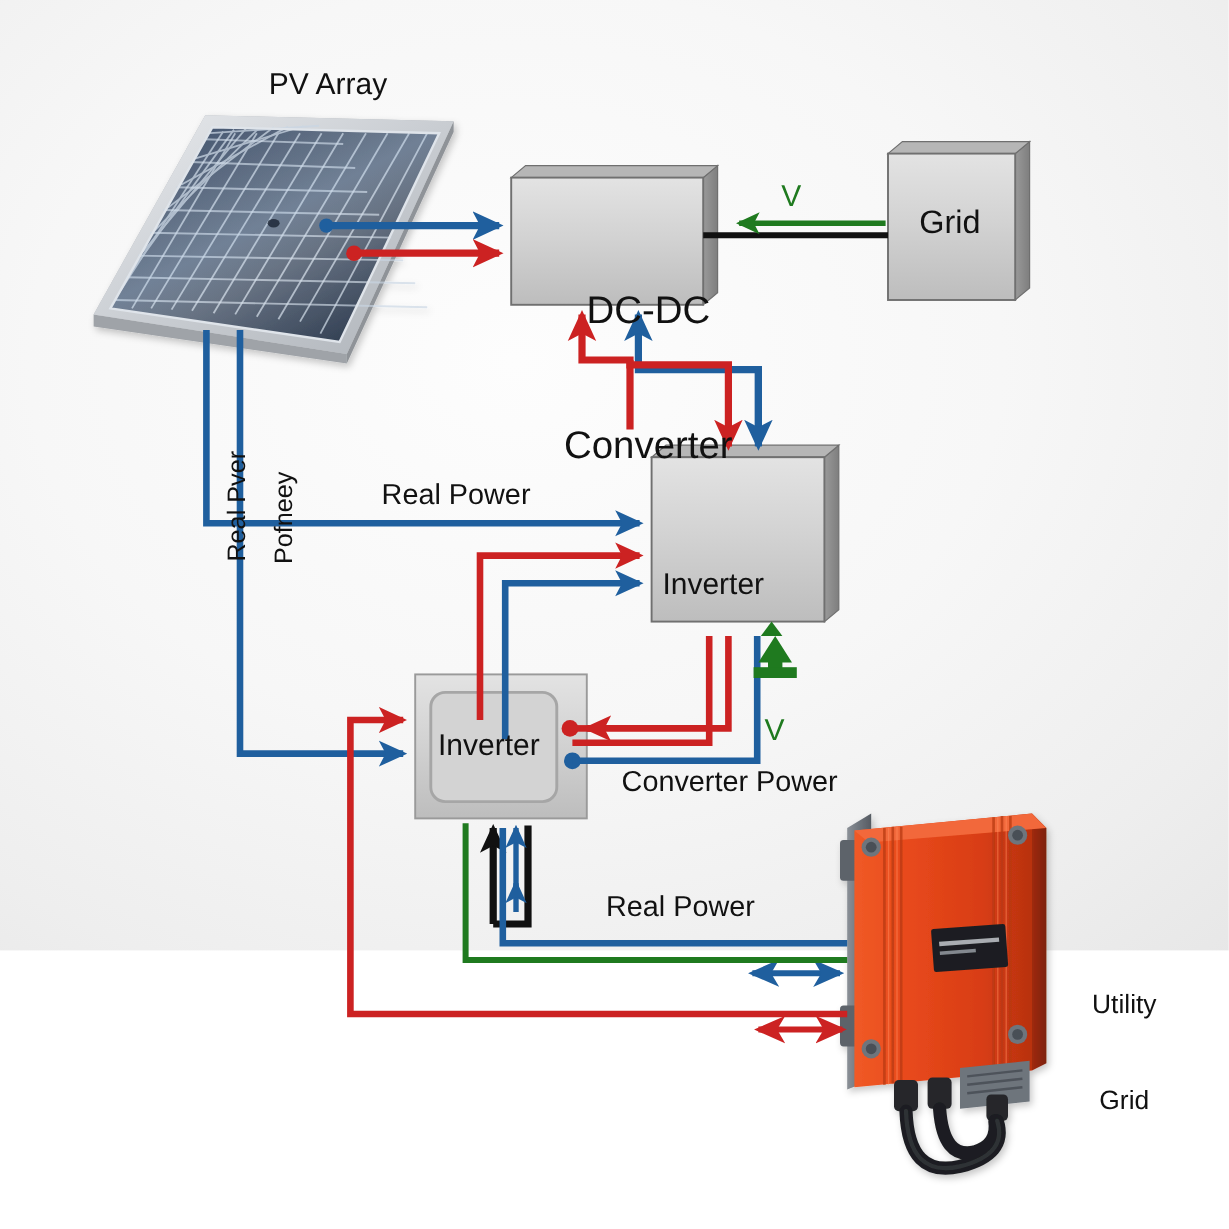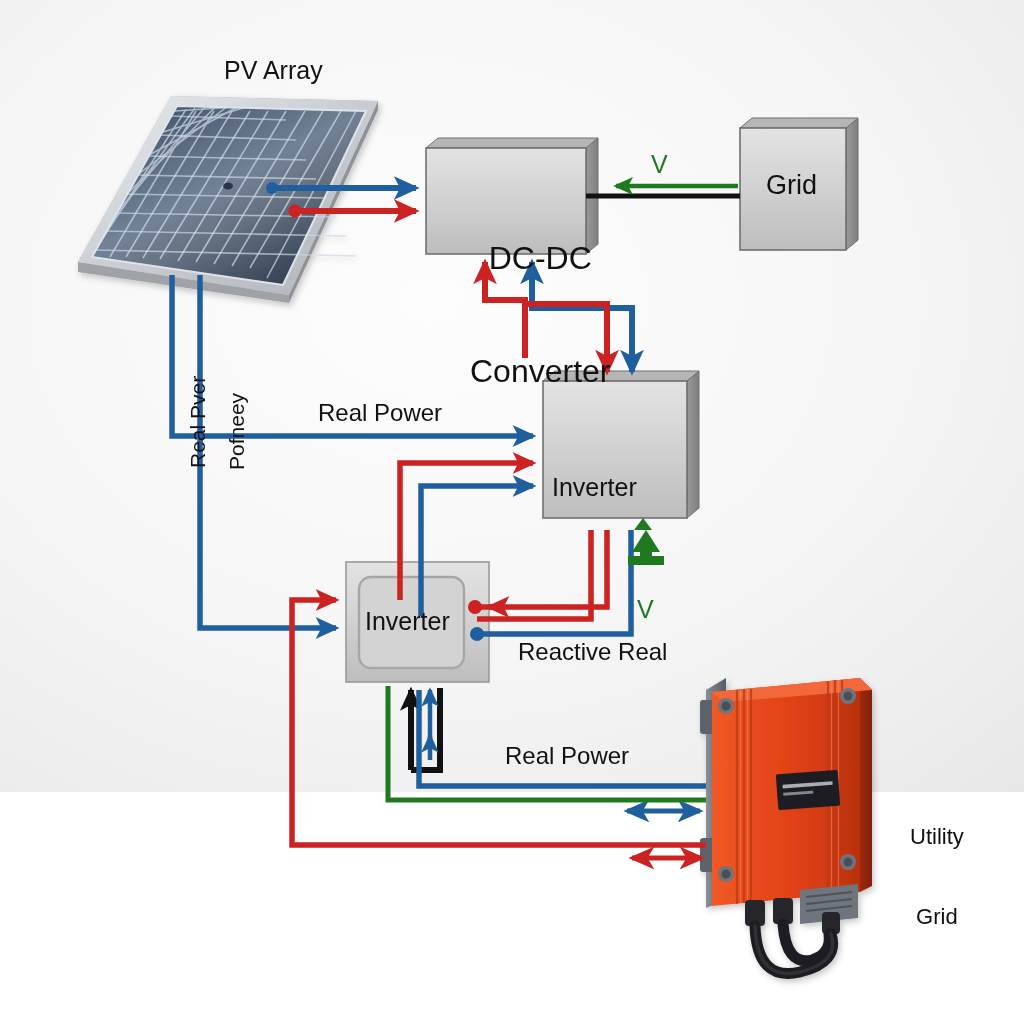--- a/index.html
+++ b/index.html
@@ -348,21 +348,21 @@
   <div class="lbl lbl-grid">Grid</div>
 
   <div class="lbl lbl-rpi">
     <div style="text-align:center;">Inverter</div>
   </div>
 
   <div class="lbl lbl-inv">Inverter</div>
 
   <div class="lbl lbl-realpower-mid">Real Power</div>
   <div class="lbl lbl-realpower-bot">Real Power</div>
-  <div class="lbl lbl-reactivepower">Reactive Real</div>
+  <div class="lbl lbl-reactivepower">Converter Power</div>
 
   <div class="lbl lbl-v-grid">V</div>
   <div class="lbl lbl-v-inv">V</div>
 
   <div class="lbl lbl-utility">
     <div>Utility</div>
     <div>Grid</div>
   </div>
 
   <div class="lbl-rot lbl-rot-a">Real Pver</div>

